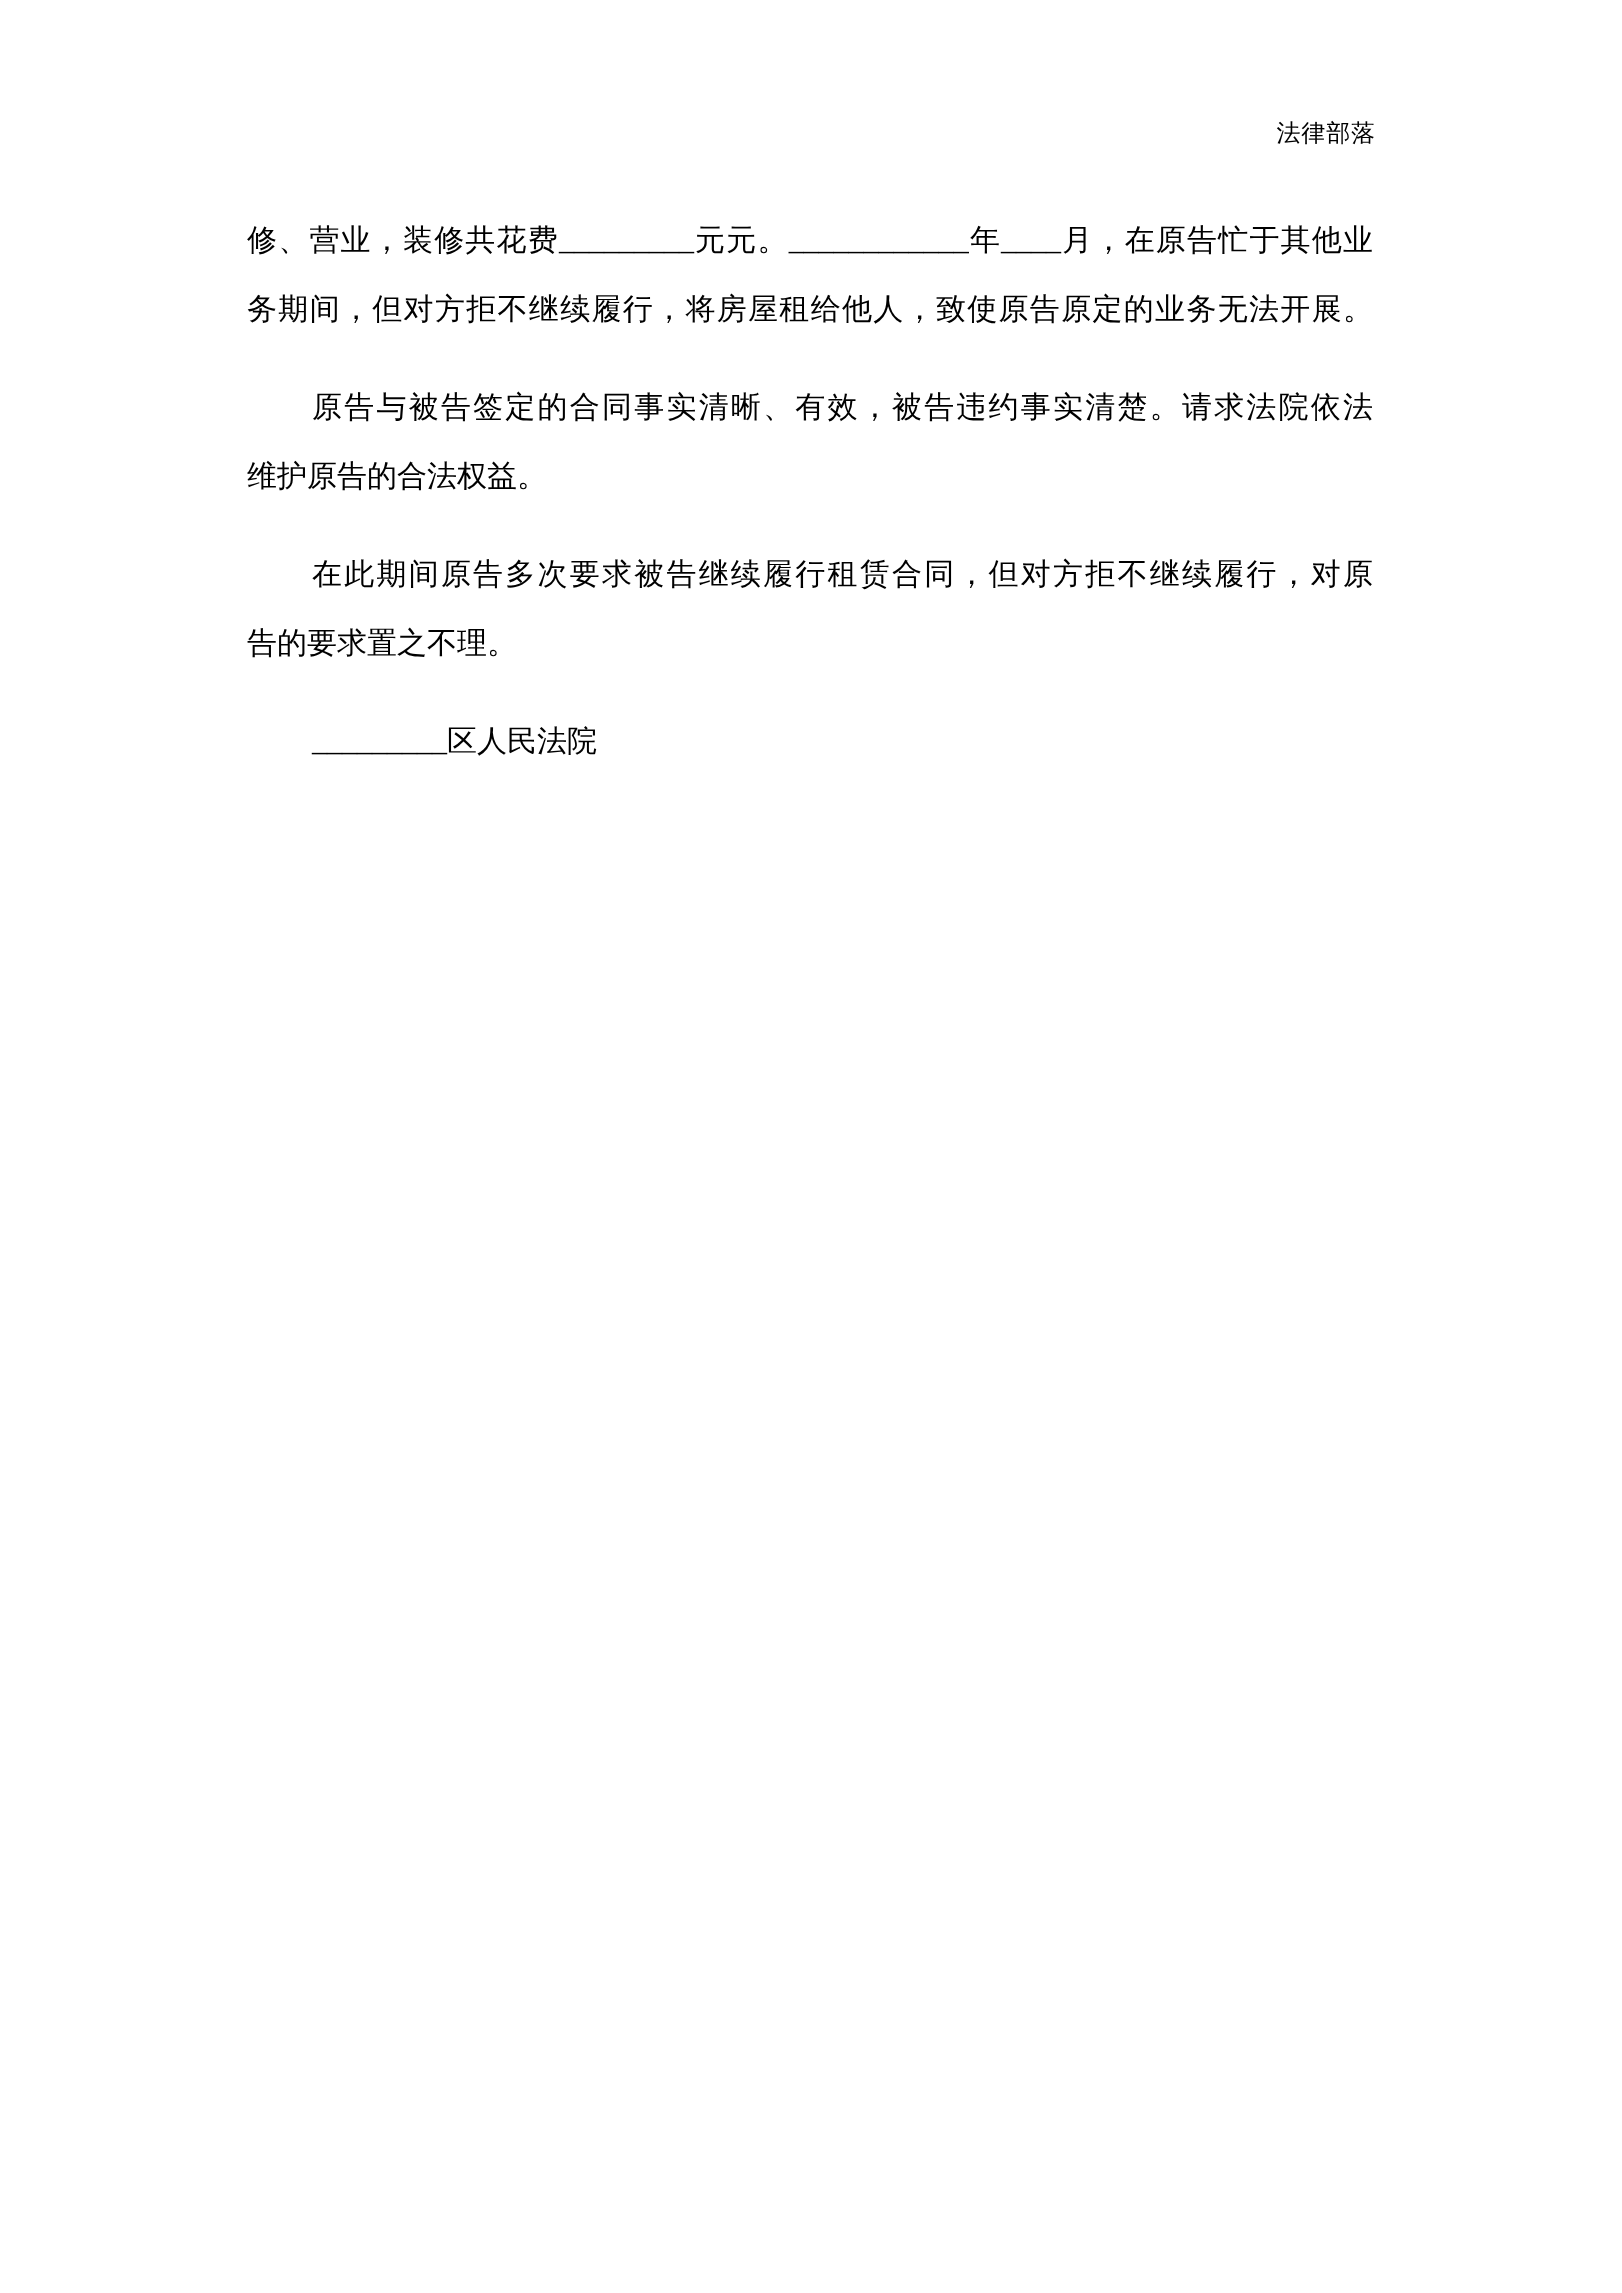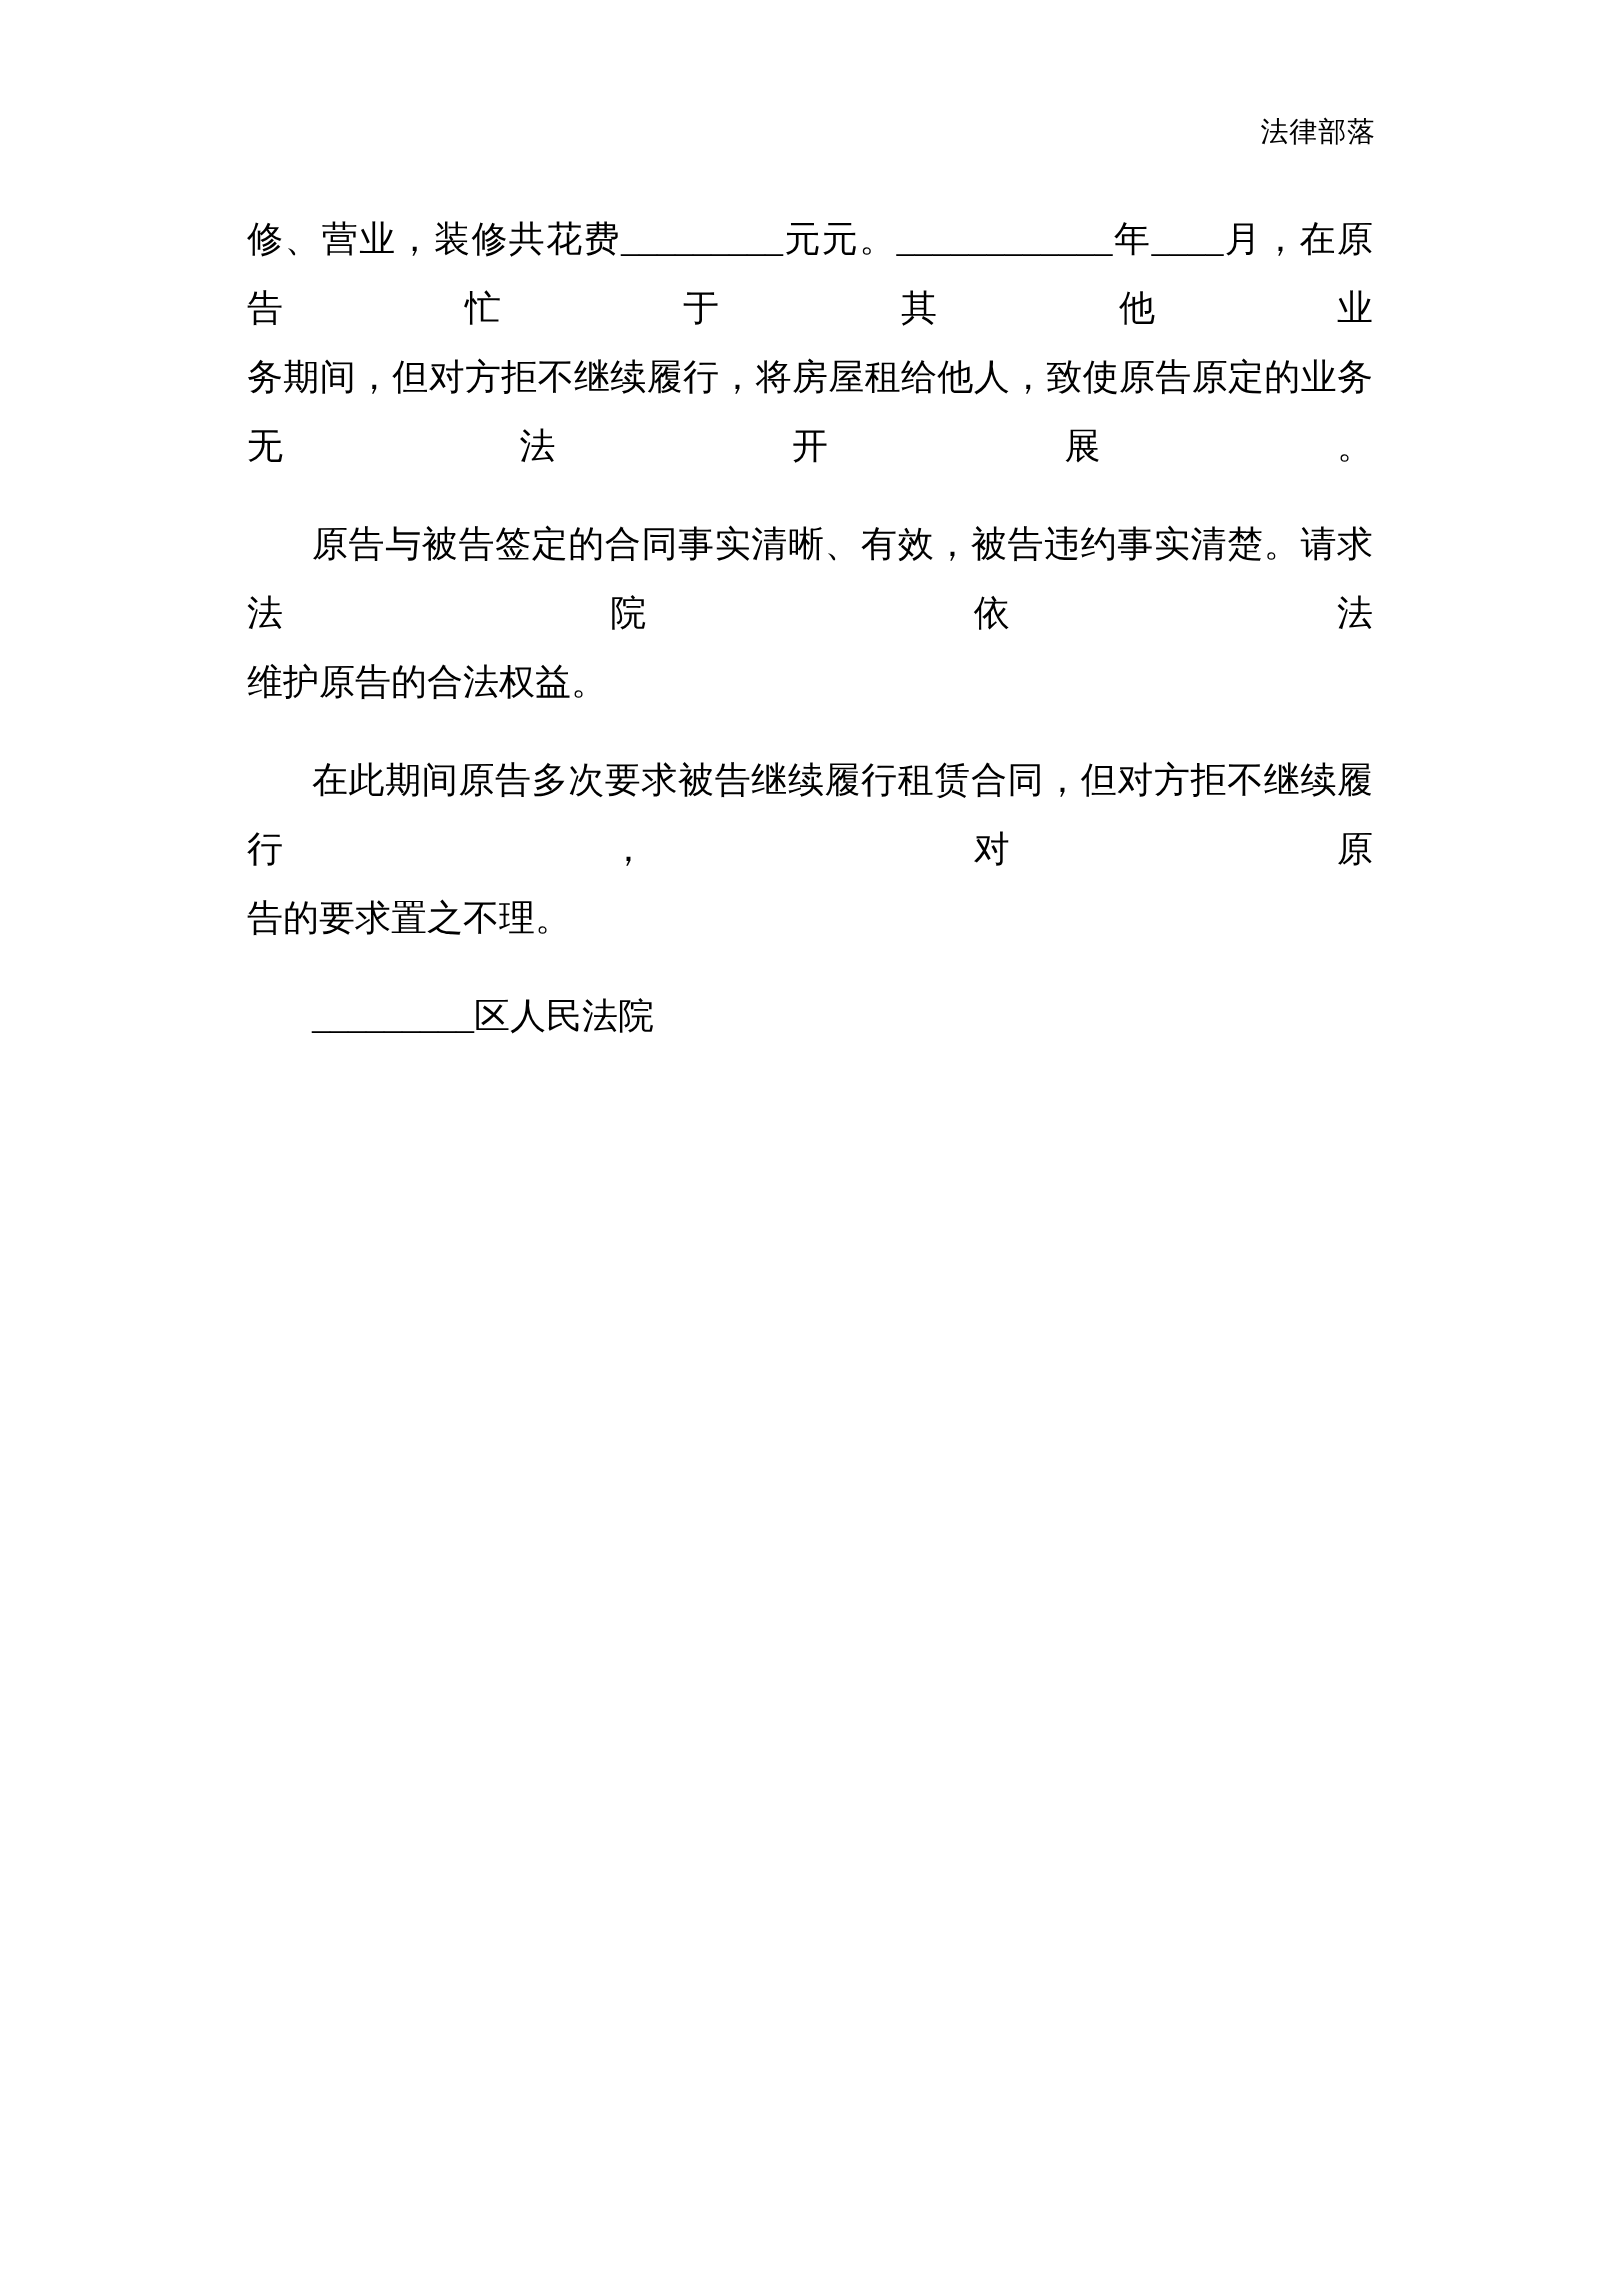--- a/index.html
+++ b/index.html
@@ -9,31 +9,31 @@
     height: 2294px;
     background: #ffffff;
     color: #000000;
     font-family: "Liberation Serif", "DejaVu Serif", serif;
     overflow: hidden;
   }
   .watermark {
     position: absolute;
     top: 116px;
     right: 247px;
-    font-family: Liberation Mono, monospace;
-    font-size: 28px;
+    font-family: Liberation Serif, serif;
+    font-size: 24px;
     line-height: 35px;
     letter-spacing: 0.9px;
   }
   .doc-body {
     position: absolute;
     top: 205px;
     left: 247px;
     width: 1126px;
-    font-size: 36px;
+    font-size: 30px;
   }
   .para { margin: 0 0 29px 0; }
   .line { line-height: 69px; }
   .just { text-align: justify; text-align-last: justify; }
   .indent { text-indent: 65px; }
   .sig-row { text-align: right; padding-right: 62px; }
 </style>
 </head>
 <body>
 

